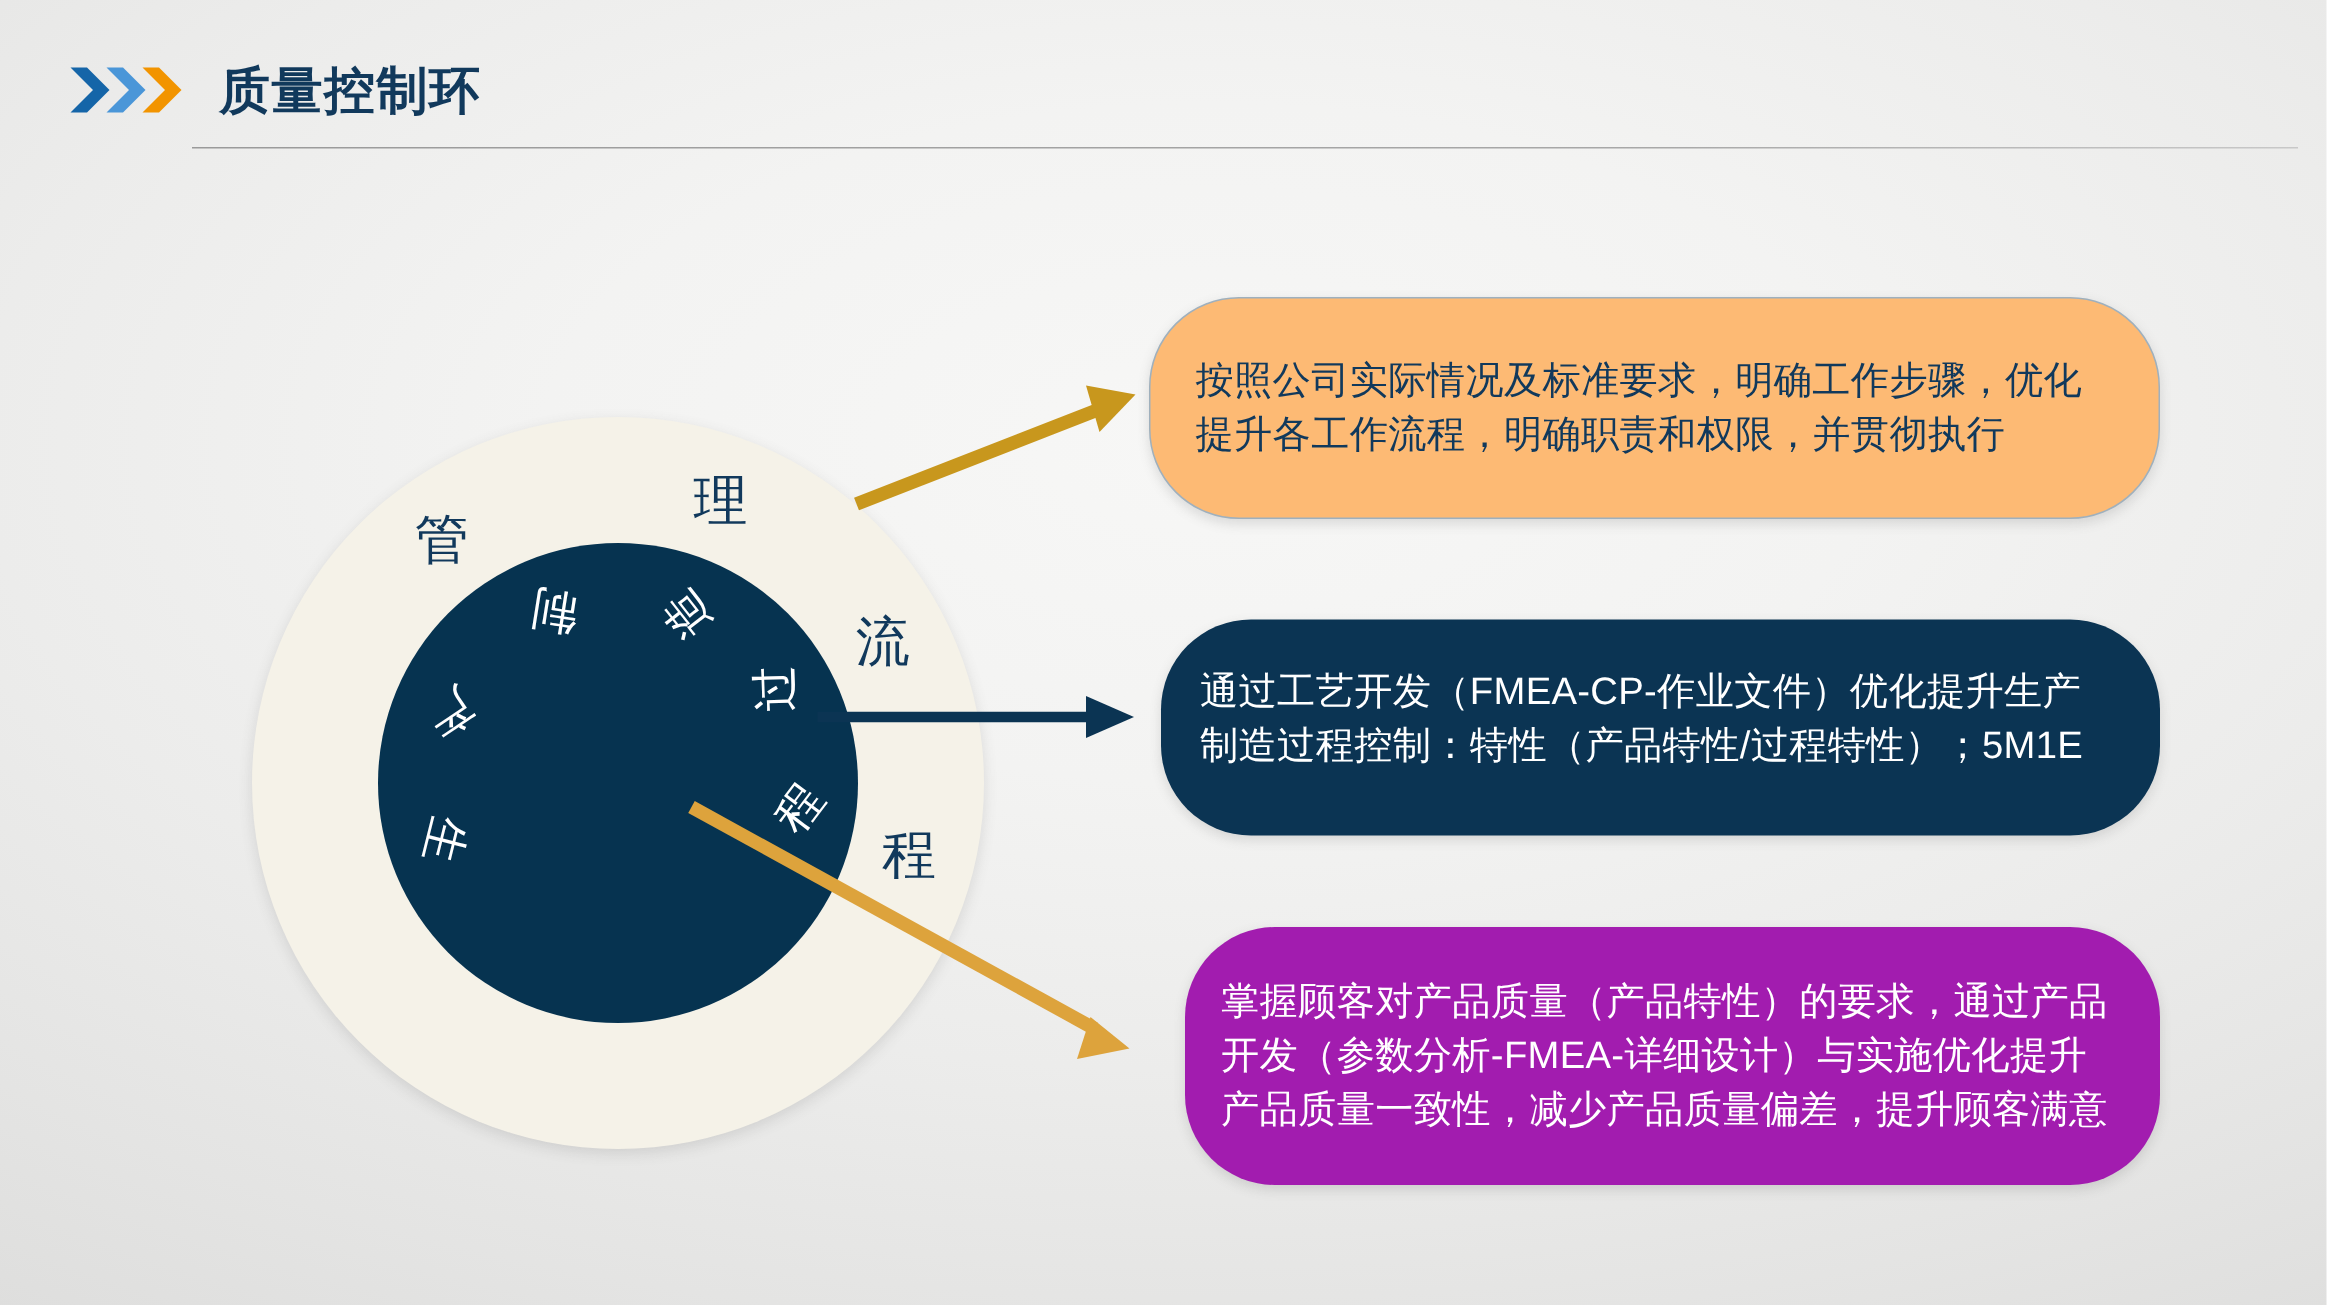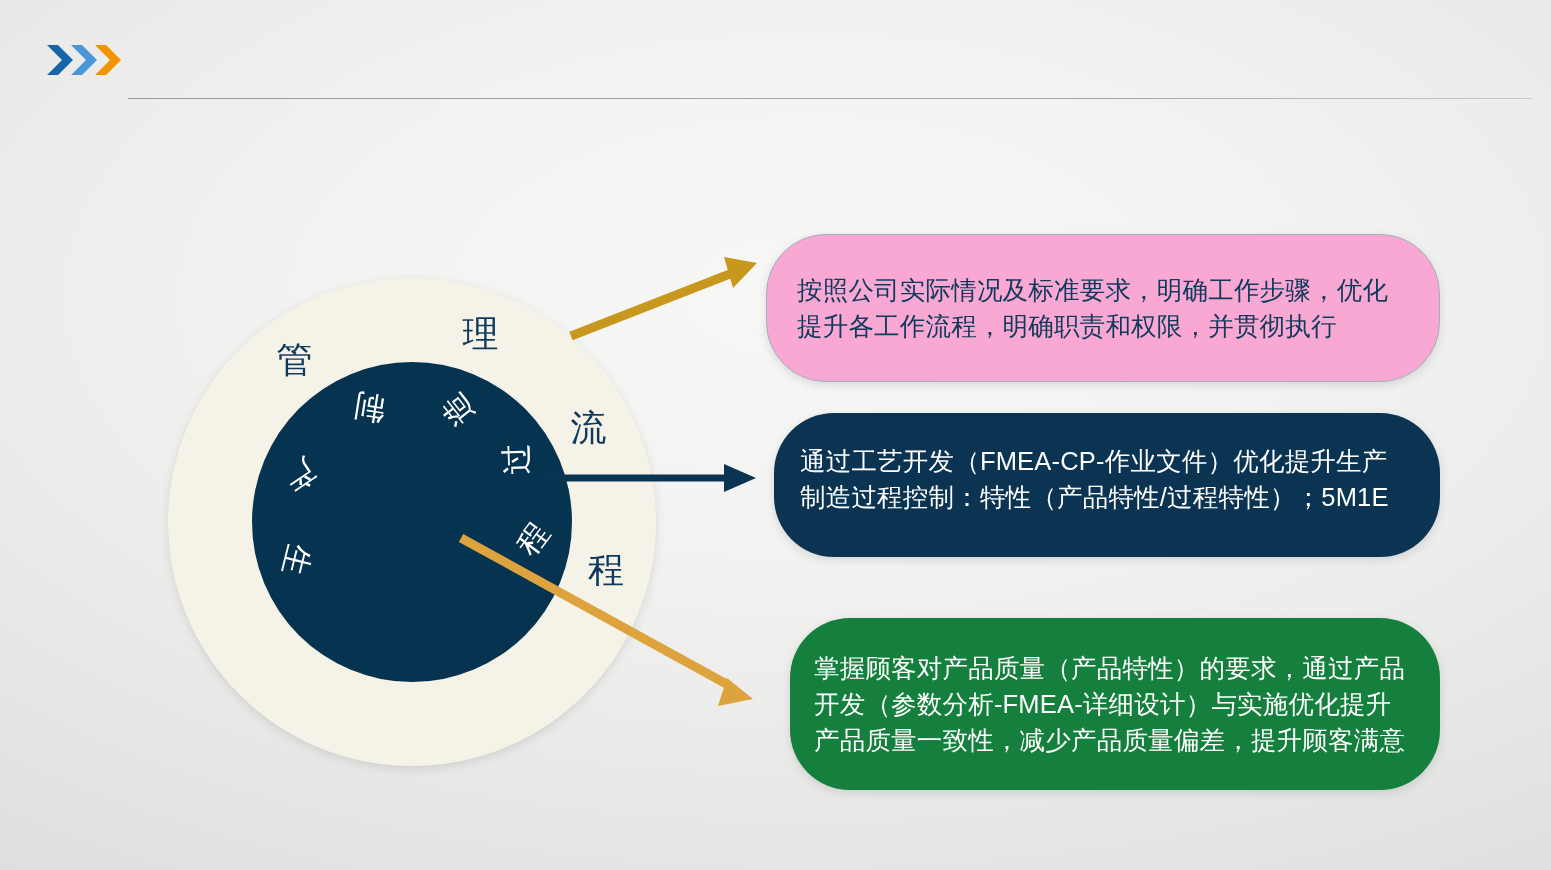--- a/index.html
+++ b/index.html
@@ -118,52 +118,52 @@
   }
   .callout p {
     margin: 0;
     font-size: 25.5px;
     line-height: 1.42;
     letter-spacing: 0.2px;
   }
   .callout-1 {
     left: 766px; top: 198px;
     width: 674px; height: 148px;
-    background: #f9a8d4;
+    background: #fdba74;
     border: 1px solid #9fb0bd;
     padding: 0 34px 0 30px;
-    margin-top: 36px;
   }
   .callout-1 p { color: #11395c; }
   .callout-2 {
     left: 774px; top: 413px;
     width: 666px; height: 144px;
     background: #0b3453;
     padding: 0 30px 12px 26px;
   }
   .callout-2 p { color: #ffffff; }
   .callout-3 {
     left: 790px; top: 618px;
     width: 650px; height: 172px;
-    background: #15803d;
+    background: #a21caf;
     padding: 0 28px 0 24px;
   }
   .callout-3 p { color: #ffffff; }
 </style>
 </head>
 <body>
 
 <div class="header">
   <div class="chevrons">
     <svg width="78" height="36" viewBox="0 0 78 36" xmlns="http://www.w3.org/2000/svg">
       <polygon points="1,3 12,3 27,18 12,33 1,33 16,18" fill="#1565a8"></polygon>
       <polygon points="25,3 36,3 51,18 36,33 25,33 40,18" fill="#4a96d8"></polygon>
       <polygon points="49,3 60,3 75,18 60,33 49,33 64,18" fill="#f29400"></polygon>
     </svg>
   </div>
+  <div class="page-title">质量控制环</div>
   <div class="title-rule"></div>
 </div>
 
 <div class="circle-wrap">
   <div class="ring-outer">
     <div id="outer-ring-chars">
         <div class="ring-char outer" style="left: 126.443px; top: 82.1966px; transform: rotate(0deg);">管</div>
         <div class="ring-char outer" style="left: 312.404px; top: 56.0615px; transform: rotate(0deg);">理</div>
         <div class="ring-char outer" style="left: 420.59px; top: 150.106px; transform: rotate(0deg);">流</div>
         <div class="ring-char outer" style="left: 438.059px; top: 292.384px; transform: rotate(0deg);">程</div>

